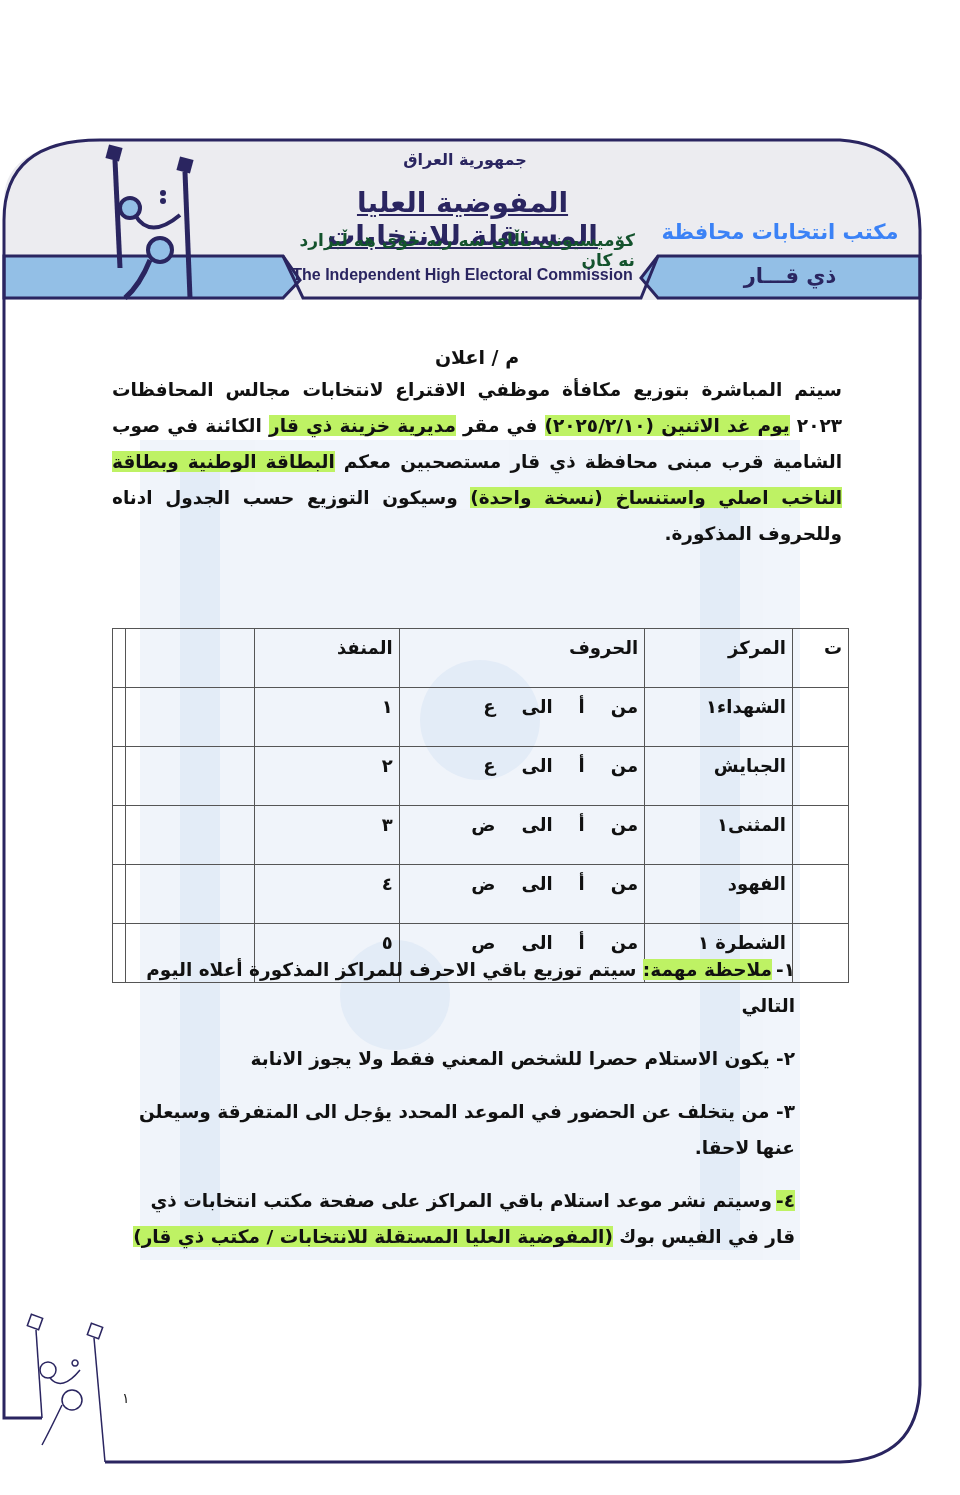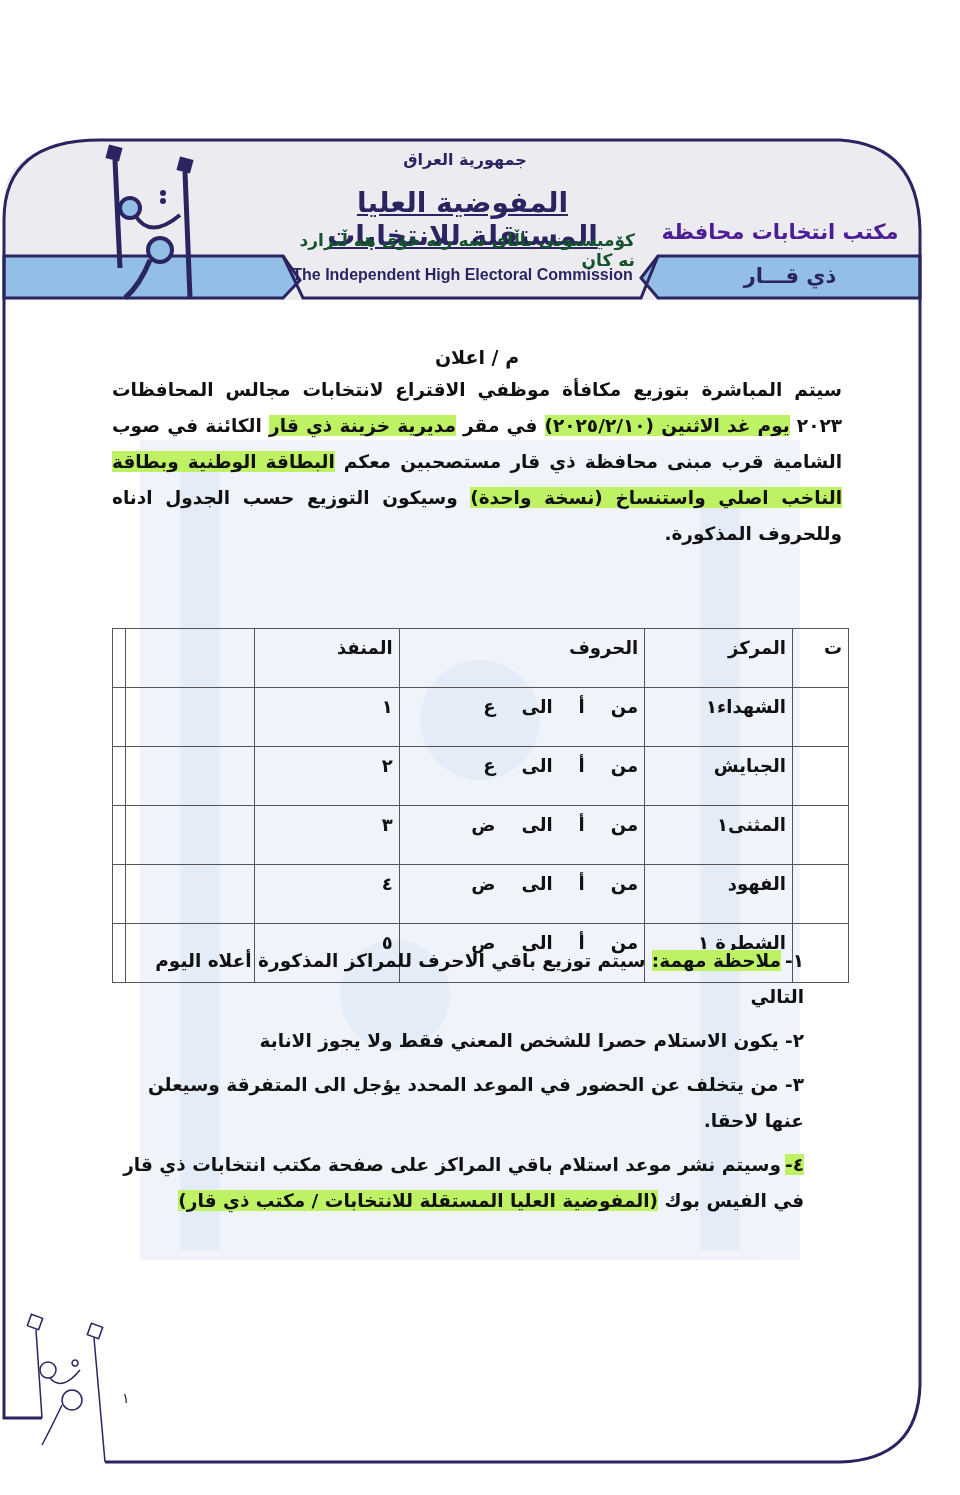--- a/index.html
+++ b/index.html
@@ -28,21 +28,21 @@
   .hdr-ku {
     position: absolute; left: 290px; width: 345px; top: 230px; text-align: right;
     font-weight: bold; font-size: 17px; color: #14532d; direction: rtl;
   }
   .hdr-en {
     position: absolute; left: 290px; width: 345px; top: 258px; text-align: center;
     font-family: "Liberation Sans", sans-serif; font-weight: bold; font-size: 16px; color: #2a2560; margin-top: 8px;
   }
   .office-title {
     position: absolute; left: 660px; width: 240px; top: 220px; text-align: center;
-    font-weight: bold; font-size: 21px; color: #4c1d95; direction: rtl;
+    font-weight: bold; font-size: 21px; color: #3b82f6; direction: rtl;
   }
   .office-name {
     position: absolute; left: 700px; width: 180px; top: 264px; text-align: center;
     font-weight: bold; font-size: 21px; color: #2a2560; direction: rtl; letter-spacing: 2px;
   }
   
   .content {
     position: absolute; left: 112px; top: 342px; width: 730px;
     direction: rtl; text-align: justify;
     font-family: "DejaVu Sans", sans-serif; font-weight: bold; font-size: 18.5px; line-height: 36px;
@@ -60,21 +60,21 @@
   .c-t { width: 44px; }
   .c-center { width: 137px; }
   .c-letters { width: 235px; }
   .c-outlet { width: 135px; }
   .c-empty { width: 120px; }
   .letters-cell { display: flex; gap: 26px; justify-content: flex-start; }
   .notes {
     position: absolute; left: 112px; top: 935px; width: 700px; direction: rtl;
     font-weight: bold; font-size: 18.5px; line-height: 36px;
   }
-  .note { margin: 8px; padding-right: 0; }
+  .note { margin: 17px; padding-right: 0; }
   .note .num { margin-left: 4px; }
   .note-cont { padding-right: 30px; display: block; }
   .page-num {
     position: absolute; left: 122px; top: 1390px; font-size: 14px; color: #222;
   }
 </style>
 </head>
 <body>
 
 <svg class="frame" viewBox="0 0 960 1495" xmlns="http://www.w3.org/2000/svg">

